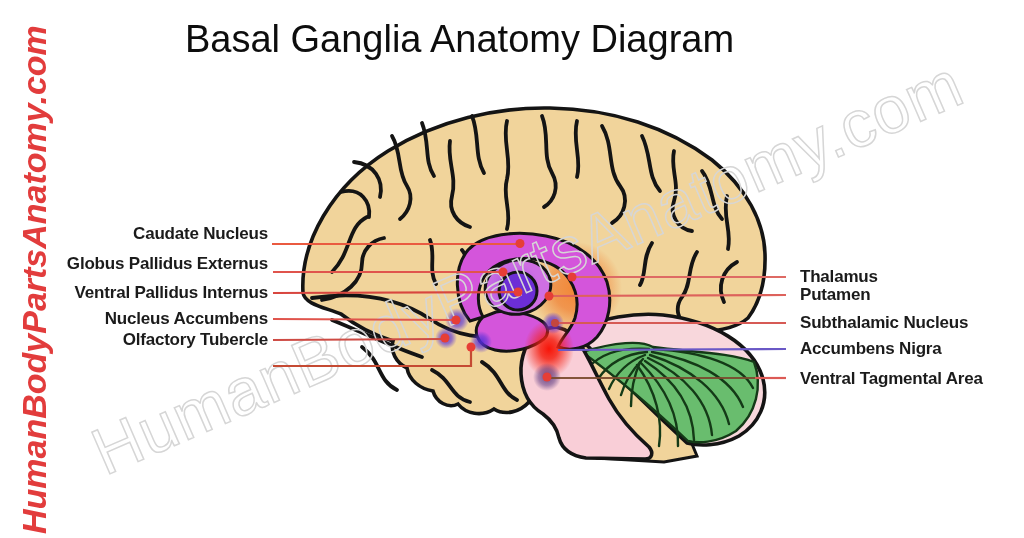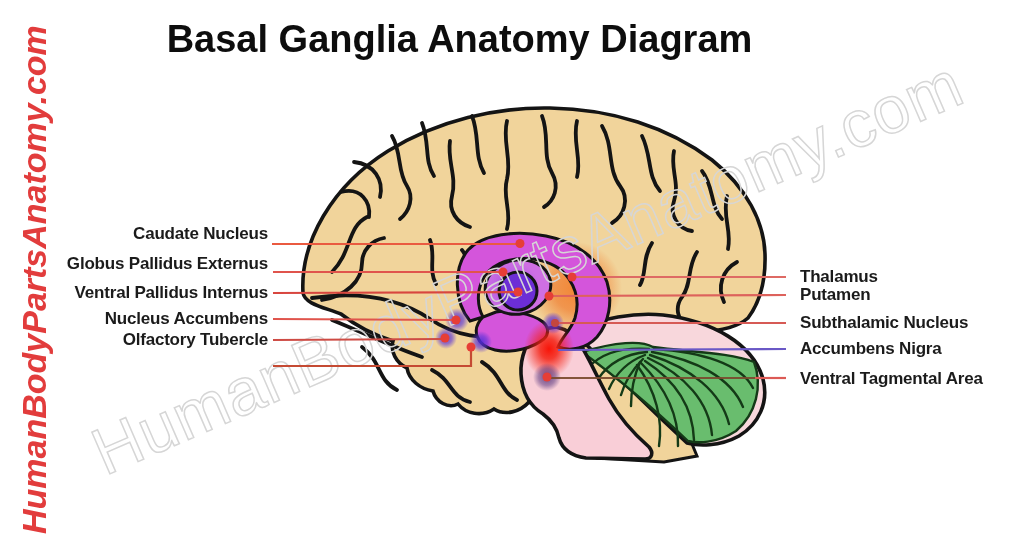--- a/index.html
+++ b/index.html
@@ -3,21 +3,21 @@
 <meta charset="utf-8">
 <style>
   html,body{margin:0;padding:0;background:#ffffff;}
   .stage{
     position:relative;width:1024px;height:538px;background:#ffffff;overflow:hidden;
     font-family:"Liberation Sans",sans-serif;
   }
   .stage svg{position:absolute;left:0;top:0;}
   .page-title{
     position:absolute;left:0;top:18px;width:919px;text-align:center;
-    font-size:38px;font-weight:bold;color:#0d0d0d;letter-spacing:0px;
+    font-size:38px;font-weight:normal;color:#0d0d0d;letter-spacing:0px;
   }
   .lbl{
     position:absolute;font-size:17px;font-weight:bold;color:#1b1b1b;
     white-space:nowrap;letter-spacing:-0.2px;line-height:22px;
   }
   .lbl-left{left:0;width:268px;text-align:right;}
   .lbl-right{left:792px;text-align:left;margin-left:8px;}
 </style>
 </head>
 <body>

